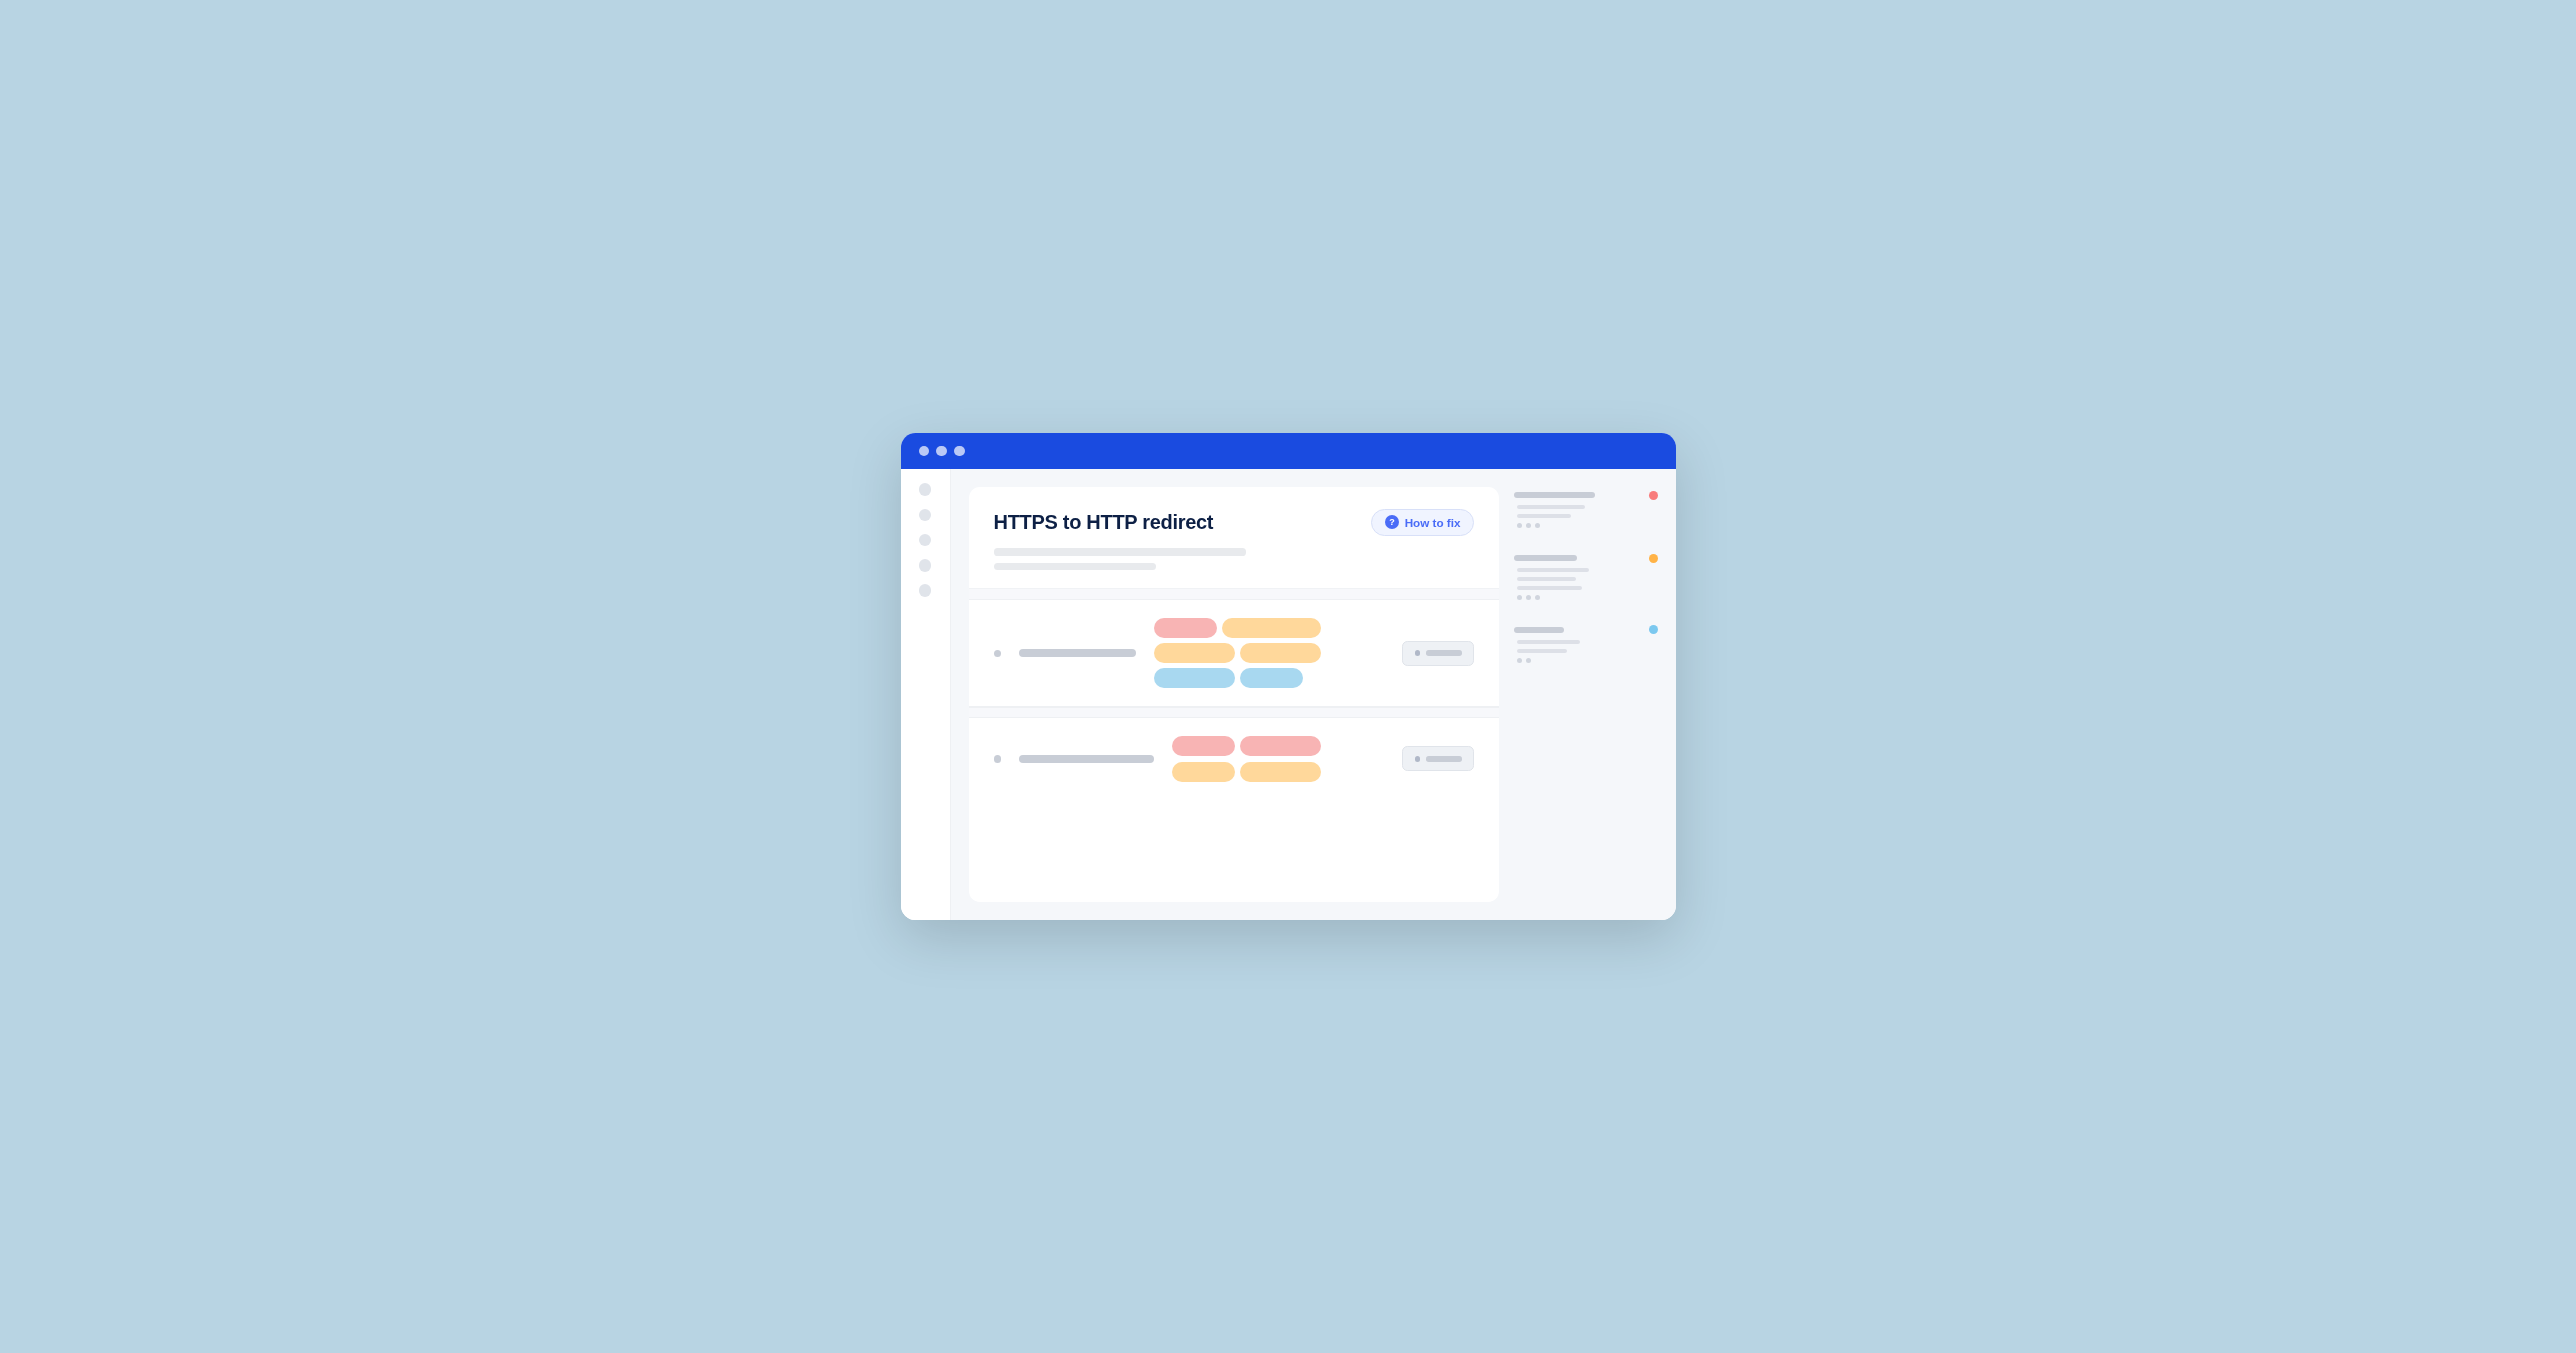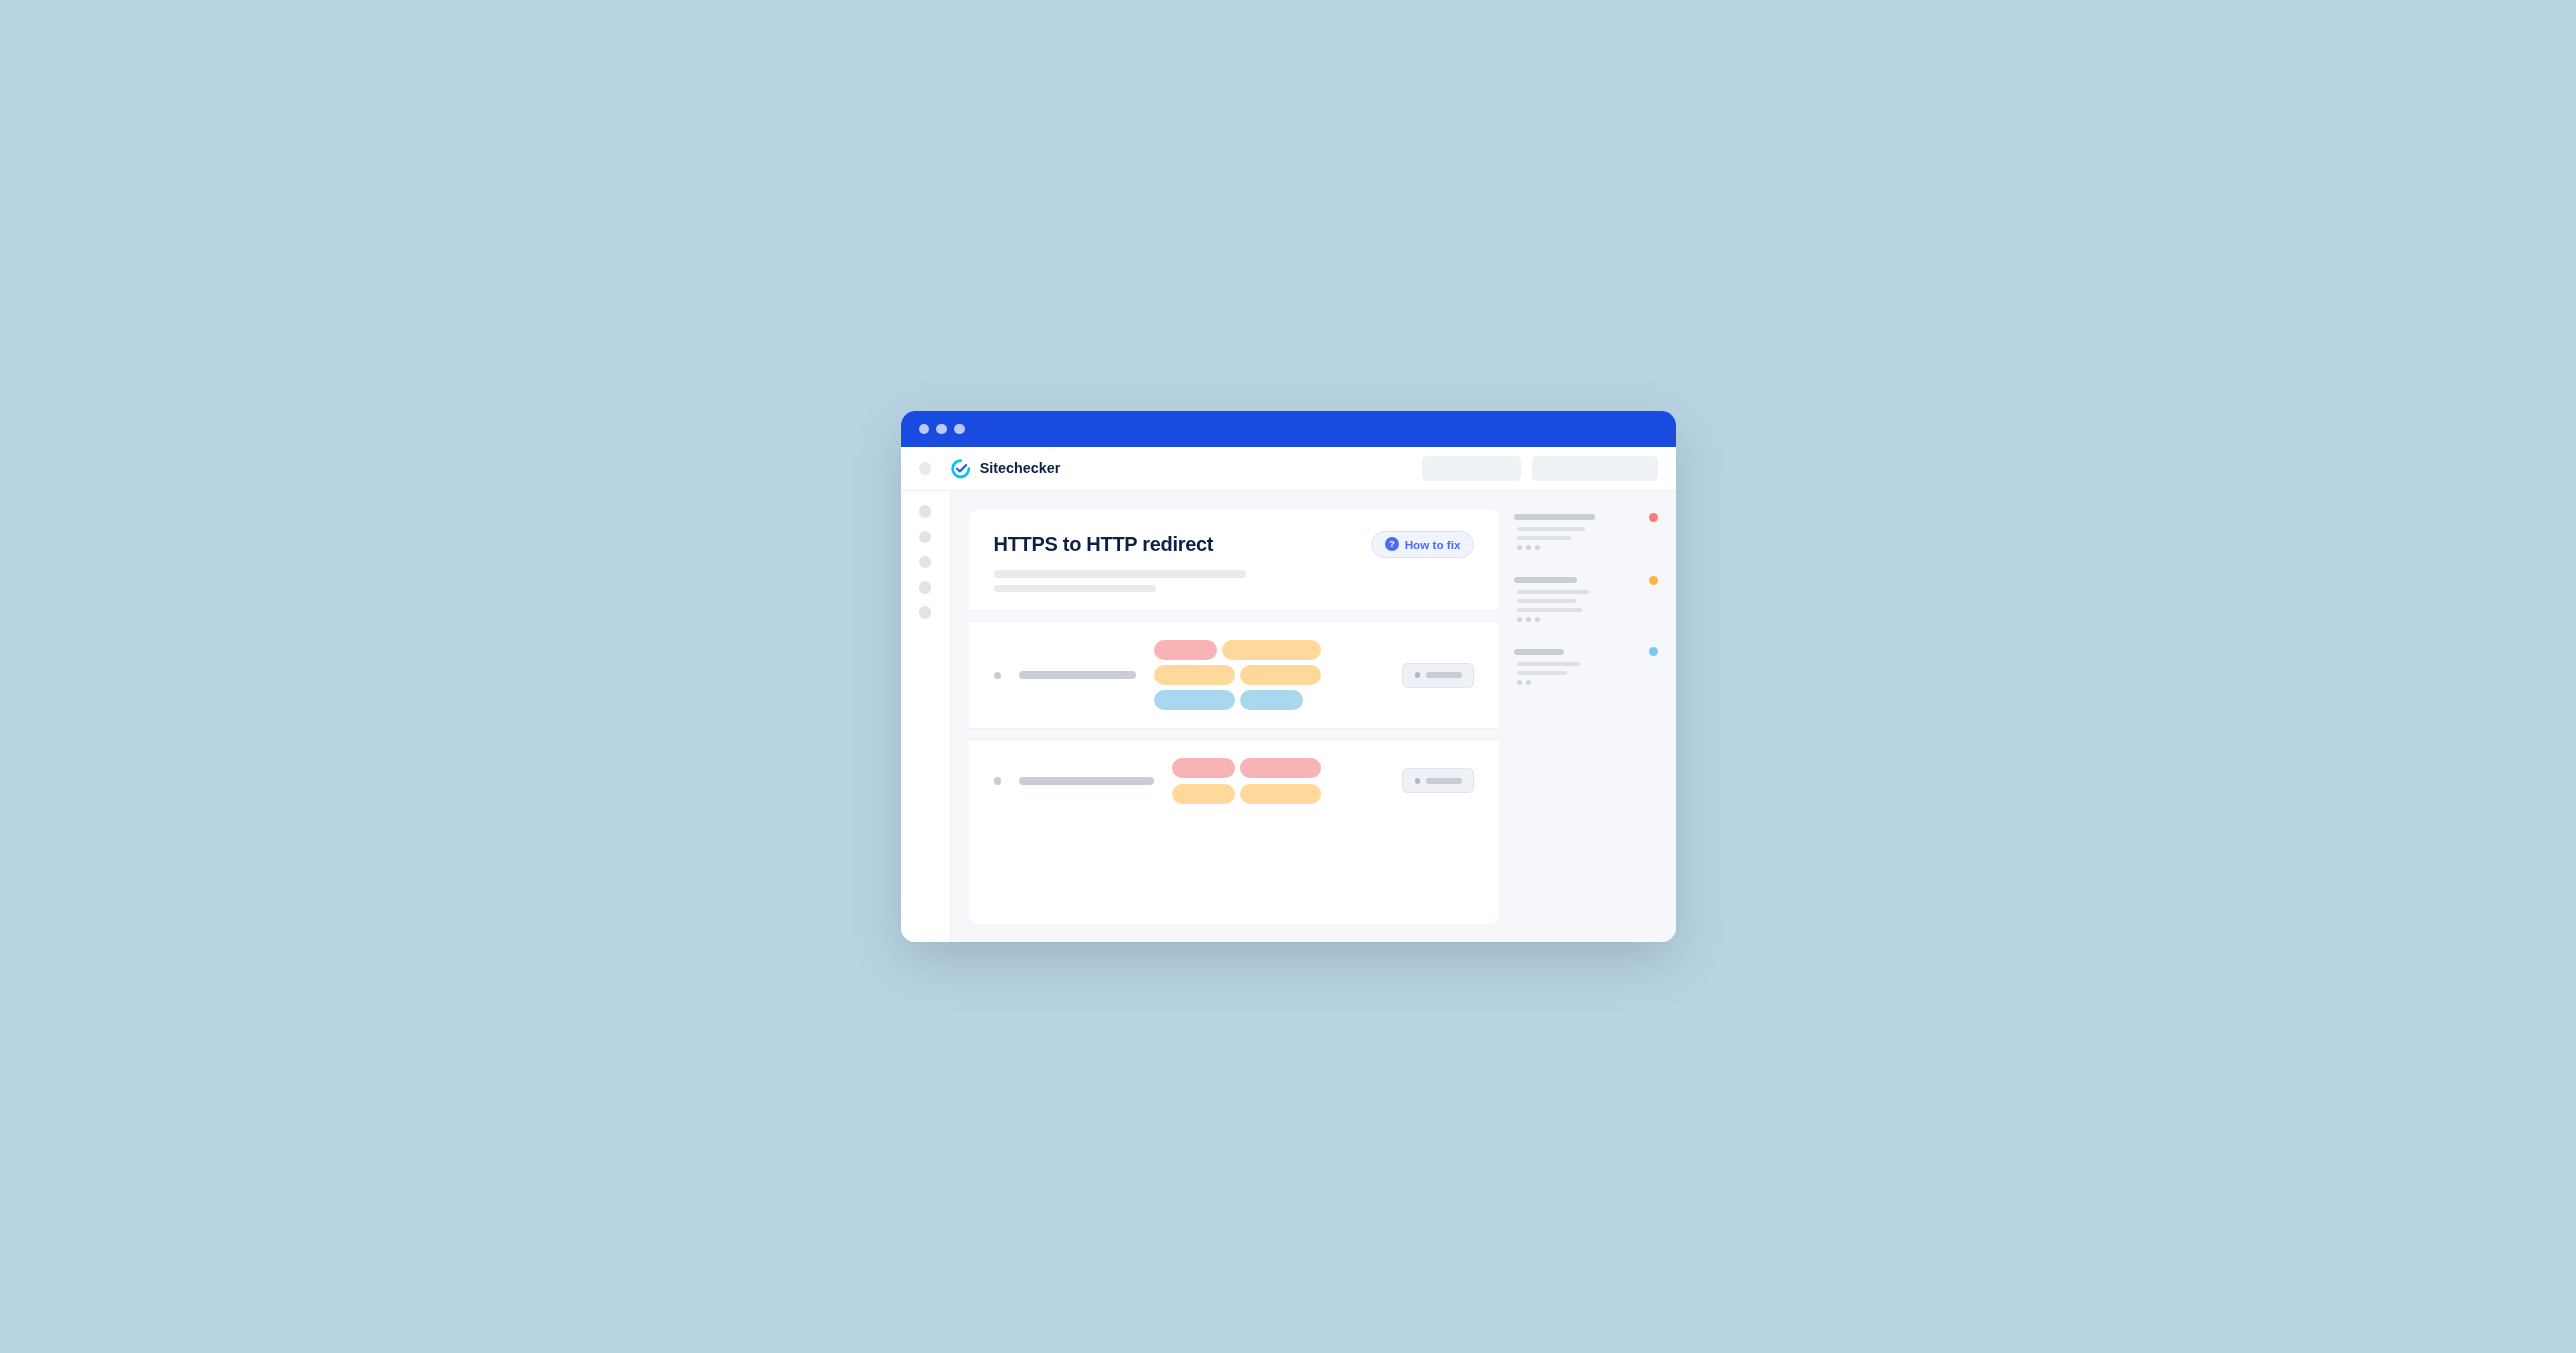--- a/index.html
+++ b/index.html
@@ -309,35 +309,20 @@
 <body>
 
 <div class="browser-window">
 
   <div class="browser-titlebar">
     <div class="traffic-light"></div>
     <div class="traffic-light"></div>
     <div class="traffic-light"></div>
   </div>
 
-  <div class="browser-navbar">
-    <div class="nav-circle"></div>
-
-    <div style="display:flex;align-items:center;gap:7.2px;margin-right:auto;margin-left:7.2px;">
-      <div style="display:flex;align-items:center;justify-content:center;width:23.4px;height:23.4px;">
-        <svg width="23.4" height="23.4" viewBox="0 0 26 26">
-          <path d="M13 4 C8 4 4 8 4 13 C4 18 8 22 13 22 C18 22 22 18 22 13" stroke="#00c4e8" stroke-width="3" fill="none" stroke-linecap="round"></path>
-          <polyline points="9,13 12,16 19,9" stroke="#2563eb" stroke-width="2.5" fill="none" stroke-linecap="round" stroke-linejoin="round"></polyline>
-        </svg>
-      </div>
-      <span style="font-size:14.4px;font-weight:700;color:#0d2045;">Sitechecker</span>
-    </div>
-    <div class="nav-pill nav-pill-1"></div>
-    <div class="nav-pill nav-pill-2"></div>
-  </div>
 
   <div class="browser-content">
 
     <div class="sidebar">
       <div class="sidebar-circle"></div>
       <div class="sidebar-circle"></div>
       <div class="sidebar-circle"></div>
       <div class="sidebar-circle"></div>
       <div class="sidebar-circle"></div>
     </div>

